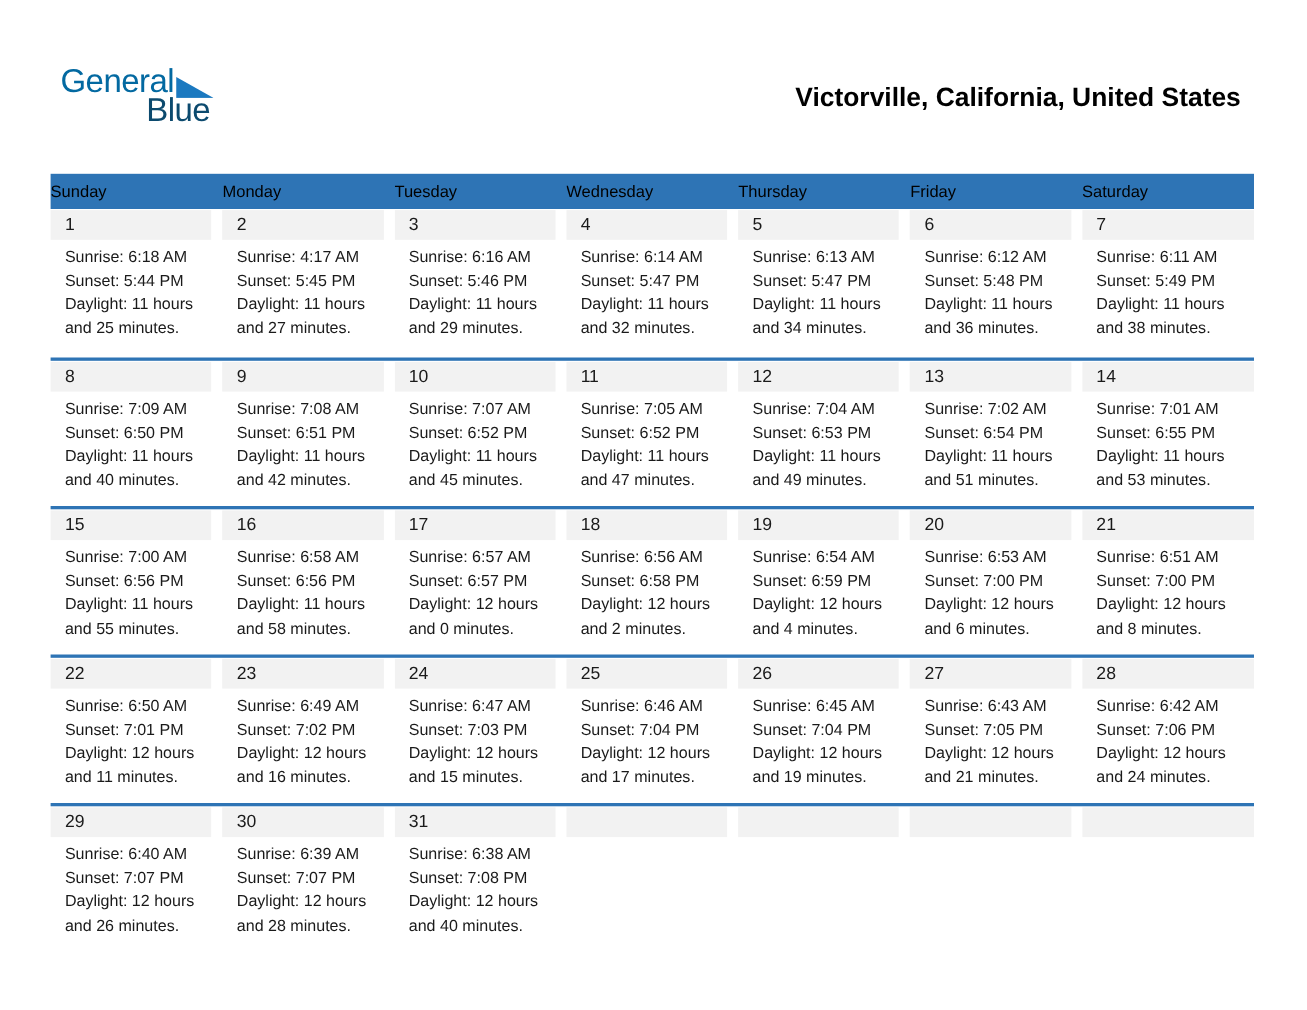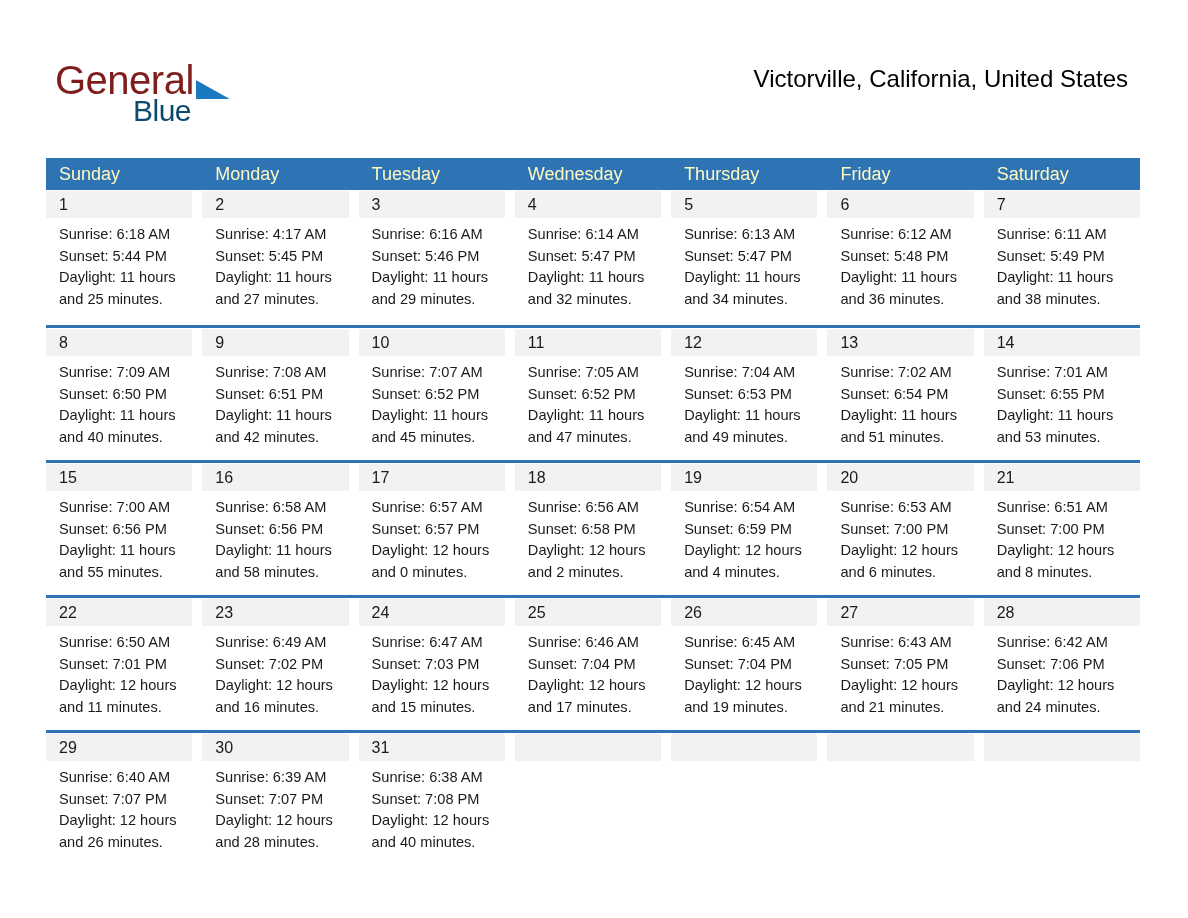--- a/index.html
+++ b/index.html
@@ -21,22 +21,22 @@
   .top-area { position: relative; height: 158px; }
 
   .logo {
     position: absolute;
     left: 55px;
     top: 60px;
     line-height: 1;
   }
   .logo-row { display: flex; align-items: flex-end; }
   .logo-general {
-    font-size: 40px;
-    color: #7f1d1d;
+    font-size: 30px;
+    color: #0369a1;
     letter-spacing: -0.5px;
   }
   .logo-triangle {
     display: inline-block;
     width: 34px;
     height: 19px;
     margin-left: 2px;
     margin-bottom: 1px;
     background: #1b79c0;
     clip-path: polygon(0 0, 100% 100%, 0 100%);
@@ -56,43 +56,42 @@
     text-align: right;
   }
   .page-title {
     font-size: 40px;
     font-weight: 400;
     color: #000000;
     line-height: 1.1;
   }
   .page-subtitle {
     font-size: 24px;
-    font-weight: 400;
+    font-weight: 700;
     color: #000000;
-    margin-top: 14px;
+    margin-top: 24px;
     line-height: 1.1;
   }
 
   
   .calendar {
     margin-left: 46px;
     margin-right: 48px;
   }
   .weekday-row {
     display: flex;
     background: #2e74b5;
     height: 32px;
     align-items: center;
   }
   .weekday {
     flex: 1 1 0;
     min-width: 0;
-    color: #fef9c3;
-    font-size: 18px;
-    padding-left: 13px;
+    color: #000000;
+    font-size: 15px;
     white-space: nowrap;
     overflow: hidden;
   }
 
   .week-row {
     display: flex;
     border-top: 3px solid #2e74b5;
     height: 132px;
   }
   .week-row.first {

